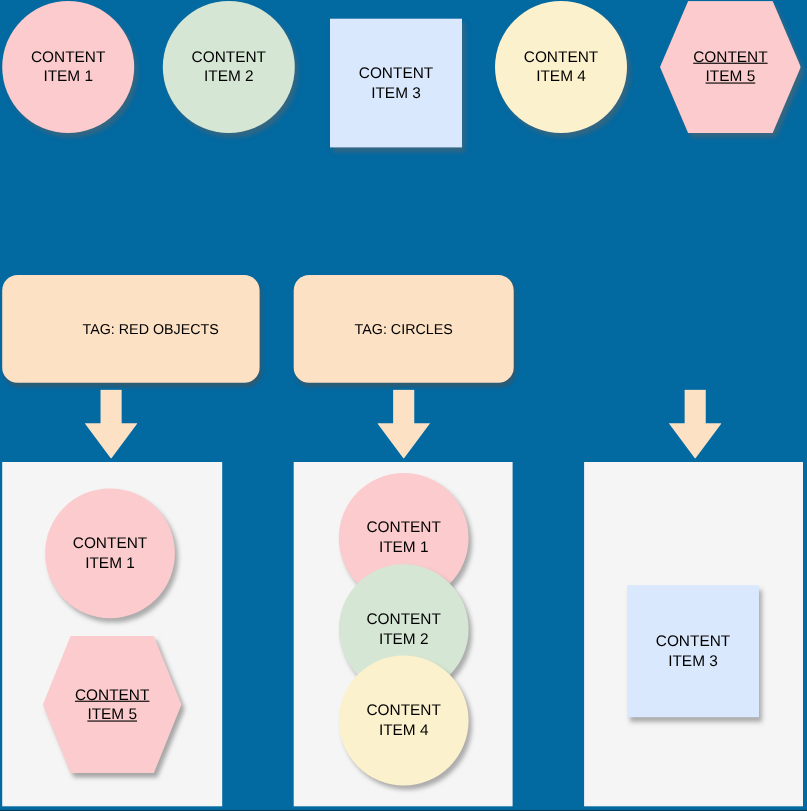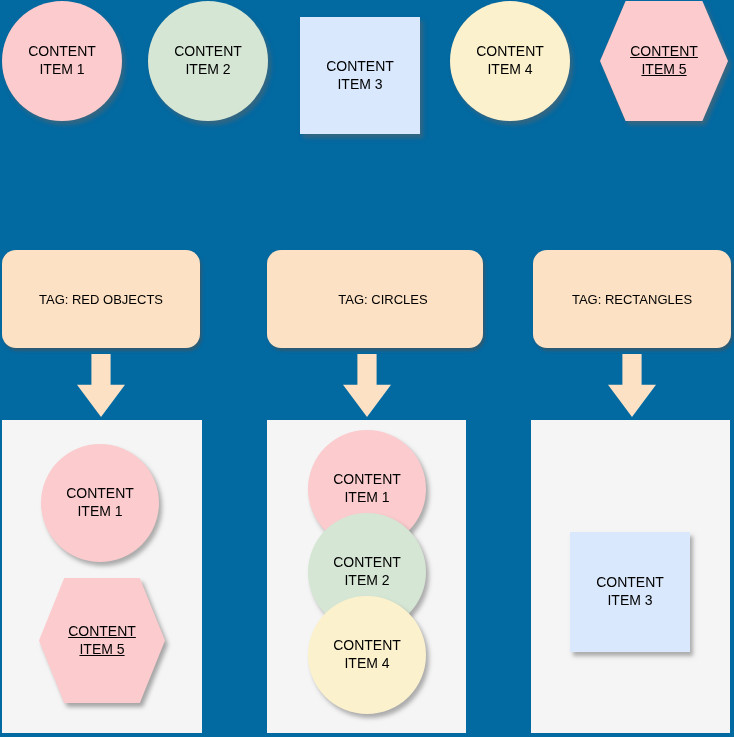--- a/index.html
+++ b/index.html
@@ -96,31 +96,28 @@
   <div class="shape circle" style="left: 450px; top: 1px; width: 120px; height: 120px; background-color: rgb(252, 241, 205);">
     <span class="lbl">CONTENT ITEM 4</span>
   </div>
 
   <div class="hexwrap" style="left:600px; top:1px; width:128px; height:120px;">
     <div class="hexagon" style="background-color: rgb(251, 203, 205);">
       <span class="lbl">CONTENT ITEM 5</span>
     </div>
   </div>
 
-  <div class="tagbox" style="left: 2px; top: 250px; width: 198px; background-color: rgb(252, 225, 196);">
+  <div class="tagbox" style="left: 2px; top: 250px; width: 198px; background-color: rgb(252, 225, 196); padding-left: 36px;">
     <span>TAG: RED OBJECTS</span>
   </div>
 
-  <div class="tagbox" style="left: 267px; top: 250px; width: 200px; background-color: rgb(252, 225, 196); padding-left: 16px;">
+  <div class="tagbox" style="left: 267px; top: 250px; width: 200px; background-color: rgb(252, 225, 196);">
     <span>TAG: CIRCLES</span>
   </div>
 
-  <div class="tagbox" style="left: 533px; top: 250px; width: 198px; background-color: rgb(252, 225, 196);">
-    <span>TAG: RECTANGLES</span>
-  </div>
 
   <div class="block-arrow" style="left: 77px; top: 354px; background-color: rgb(252, 225, 196);"></div>
   <div class="block-arrow" style="left: 343px; top: 354px; background-color: rgb(252, 225, 196);"></div>
   <div class="block-arrow" style="left: 608px; top: 354px; background-color: rgb(252, 225, 196);"></div>
 
   <div class="groupbox" style="left:2px; width:200px;">
     <div class="shape circle" style="left: 39px; top: 24px; width: 118px; height: 118px; background-color: rgb(251, 203, 205);">
       <span class="lbl">CONTENT ITEM 1</span>
     </div>
     <div class="hexwrap" style="left:37px; top:158px; width:126px; height:125px;">

